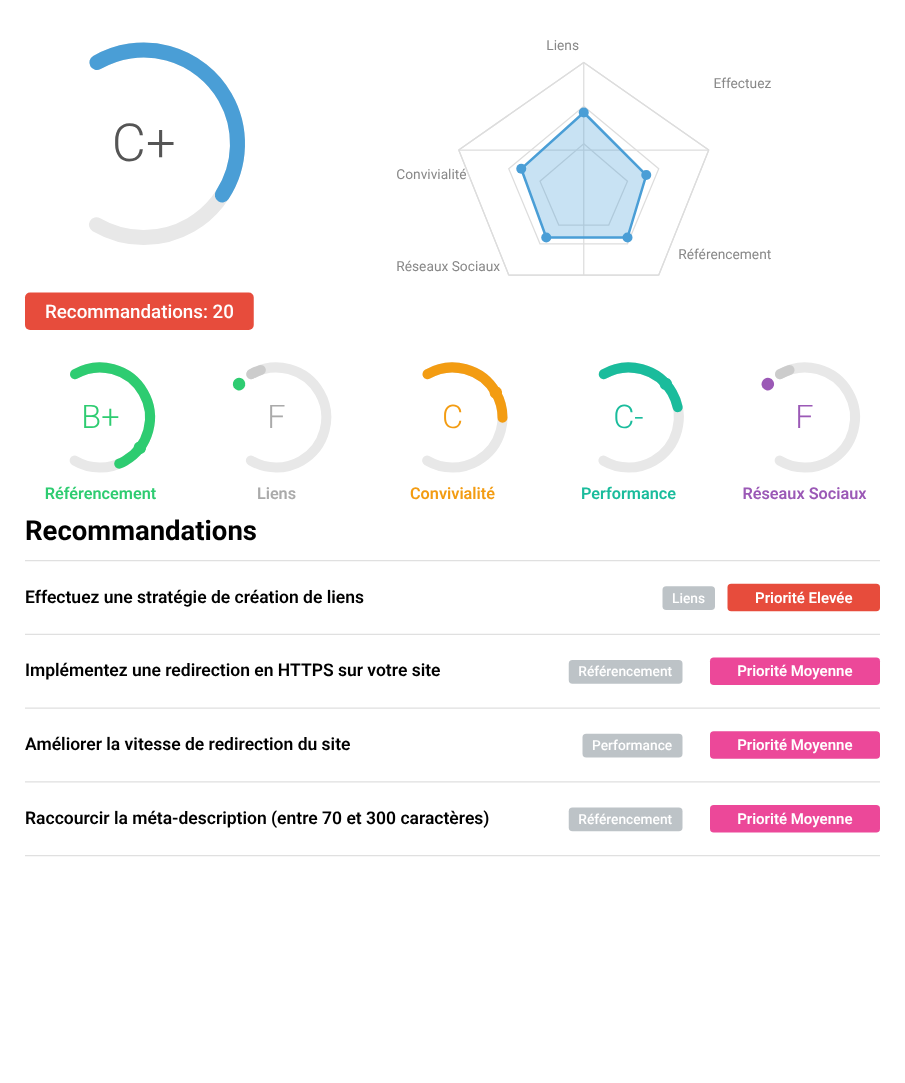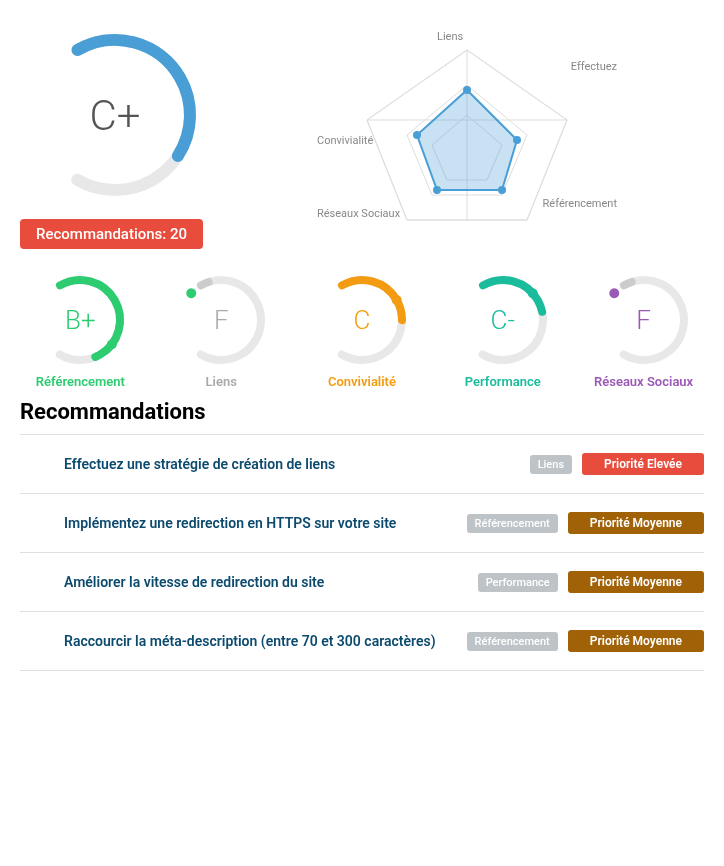--- a/index.html
+++ b/index.html
@@ -54,21 +54,21 @@
       max-width: 320px;
     }
 
     .recommendations-badge {
       background: #e74c3c;
       color: #fff;
       border-radius: 4px;
       padding: 6px 16px;
       font-size: 15px;
       font-weight: 500;
-      margin-top: 9px;
+      margin-top: 24px;
       display: inline-block;
     }
 
     
     .radar-container {
       flex: 1;
       display: flex;
       flex-direction: column;
       align-items: center;
       padding-top: 10px;
@@ -159,22 +159,21 @@
       align-items: center;
       padding: 18px 0;
       border-bottom: 1px solid #e0e0e0;
       gap: 10px;
     }
 
     .rec-text {
       flex: 1;
       font-size: 14px;
       font-weight: 600;
-      color: #0c4a6e;
-      margin-left: 44px;
+      color: #000000;
     }
 
     .tag {
       background: #bdc3c7;
       color: #fff;
       border-radius: 3px;
       padding: 3px 8px;
       font-size: 11px;
       font-weight: 500;
       white-space: nowrap;
@@ -182,21 +181,21 @@
 
     .priority-badge {
       border-radius: 3px;
       padding: 4px 22px;
       font-size: 12px;
       font-weight: 600;
       white-space: nowrap;
       color: #fff;
     }
     .priority-high { background: #e74c3c; }
-    .priority-medium { background: #a16207; }
+    .priority-medium { background: #ec4899; margin-left: 12px; }
   </style>
 </head>
 <body>
 
 <div class="top-section">
   <div class="left-panel">
 
     <div class="big-gauge">
       <svg width="190" height="190" viewBox="0 0 190 190">
 

